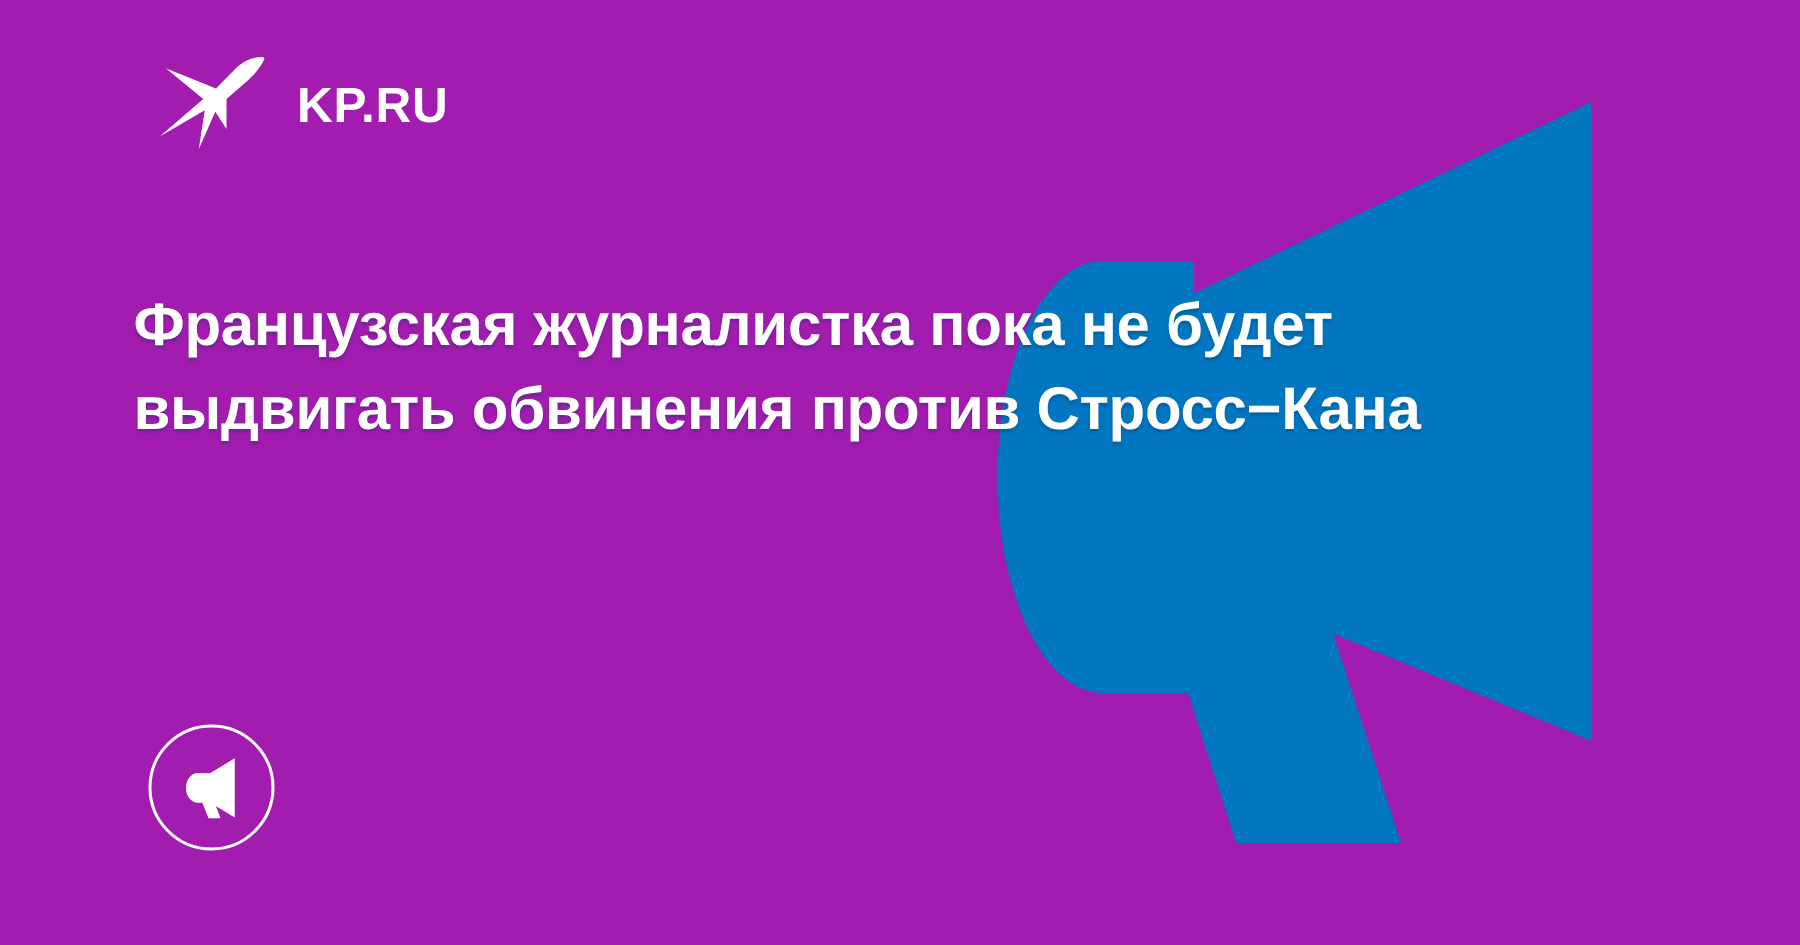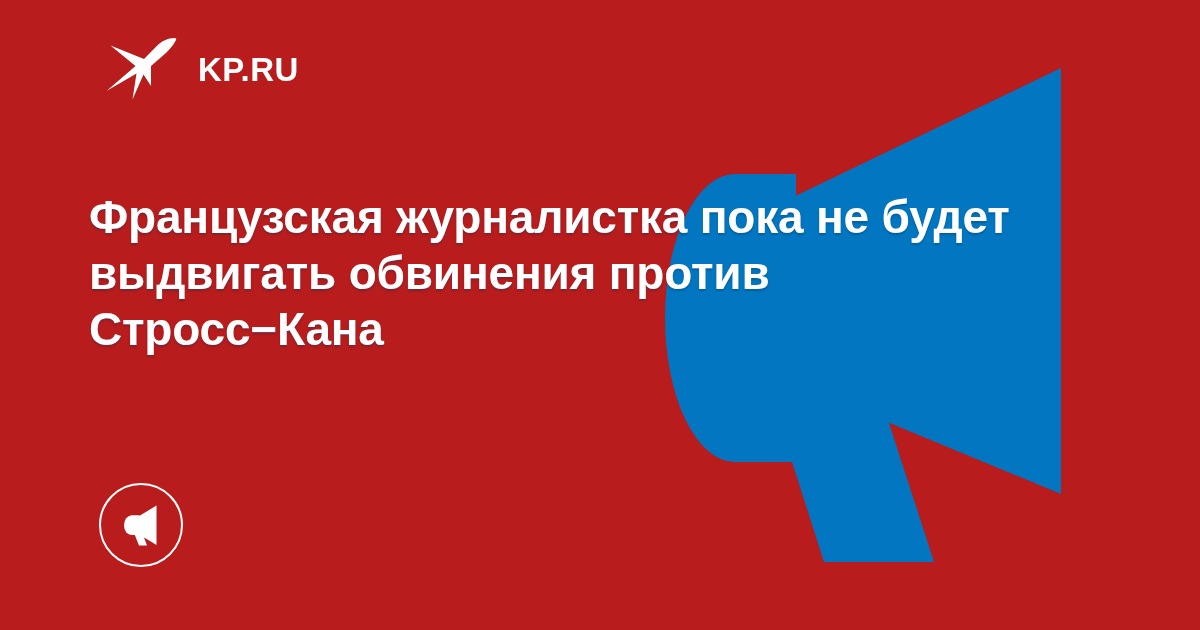--- a/index.html
+++ b/index.html
@@ -11,21 +11,21 @@
     height: 630px;
     overflow: hidden;
     font-family: "Liberation Sans", "DejaVu Sans", sans-serif;
     background: #0586ce;
   }
 
   #card {
     position: relative;
     width: 1200px;
     height: 630px;
-    background: #b91c1c;
+    background: #a21caf;
     overflow: hidden;
   }
 
   
   #watermark {
     position: absolute;
     left: 0;
     top: 0;
     width: 1200px;
     height: 630px;
@@ -56,21 +56,21 @@
     white-space: nowrap;
   }
 
   
   #headline {
     position: absolute;
     left: 89px;
     top: 189px;
     width: 980px;
     color: #ffffff;
-    font-size: 46px;
+    font-size: 40px;
     font-weight: bold;
     line-height: 56px;
     letter-spacing: -0.2px;
     text-shadow: 0 2px 2px rgba(0, 54, 92, 0.32);
     white-space: pre-line;
   }
 
   
   #badge {
     position: absolute;

